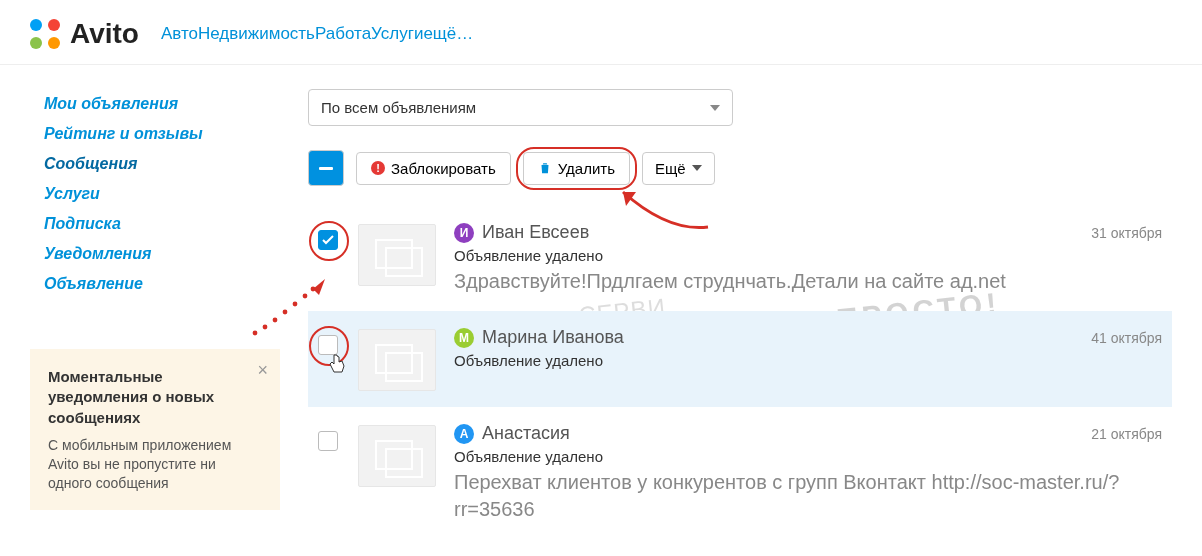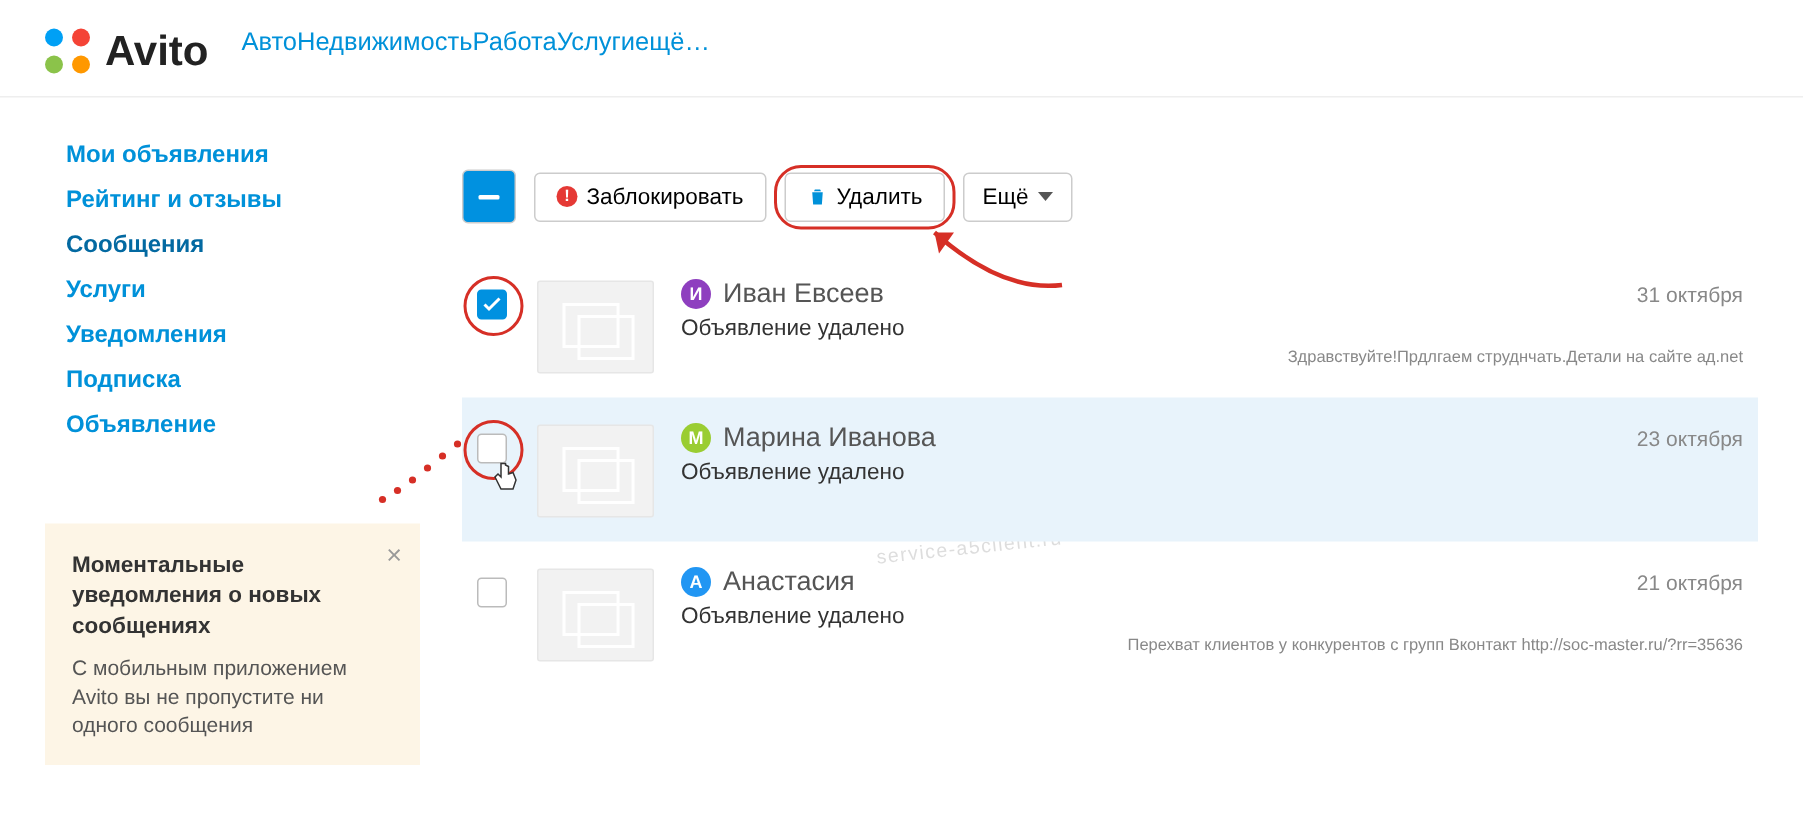--- a/index.html
+++ b/index.html
@@ -1,39 +1,39 @@
 <!DOCTYPE html>
 <html><head>
 <meta charset="utf-8">
 <style>
   * { box-sizing: border-box; margin: 0; padding: 0; }
   body { font-family: Arial, Helvetica, sans-serif; font-size: 15px; color: #333; background: #fff; width: 1202px; }
   
   
-  .header { display: flex; align-items: flex-start; padding: 18px 30px 14px 30px; gap: 22px; border-bottom: 1px solid #eee; }
+  .header { display: flex; align-items: center; padding: 18px 30px 14px 30px; gap: 22px; border-bottom: 1px solid #eee; }
   .logo { display: flex; align-items: center; gap: 10px; }
   .logo-dots { width: 30px; height: 30px; position: relative; }
   .logo-dots span { position: absolute; width: 12px; height: 12px; border-radius: 50%; }
   .logo-dots .d1 { background:#00a0f5; top:0; left:0; }
   .logo-dots .d2 { background:#f44336; top:0; right:0; }
   .logo-dots .d3 { background:#8bc34a; bottom:0; left:0; }
   .logo-dots .d4 { background:#ff9800; bottom:0; right:0; }
   .logo-text { font-size: 28px; font-weight: 700; color:#222; }
   .nav { display:flex; }
   .nav a { color:#0091d9; text-decoration:none; font-size:17px; cursor:pointer; }
   
   
   .container { display:flex; gap: 28px; padding: 24px 30px; }
   .sidebar { width: 250px; flex-shrink:0; }
   .main { flex: 1; }
   
   
   .side-nav { list-style:none; margin-bottom: 50px; position:relative; }
   .side-nav li { padding: 6px 14px; cursor:pointer; }
-  .side-nav li a { color:#0091d9; text-decoration:none; font-size:16px; font-weight:600; }
+  .side-nav li a { color:#0091d9; text-decoration:none; font-size:16px; font-weight:600;font-style:italic; }
   .side-nav li.active a { color:#0369a1; }
   
   
   .promo { background:#fdf5e6; padding: 18px; position:relative; }
   .promo-title { font-weight:700; font-size:15px; line-height:1.35; }
   .promo-text { margin-top:8px; font-size:14px; color:#555; line-height:1.35; }
   .promo-close { position:absolute; top:12px; right:12px; color:#999; font-size:18px; cursor:pointer; line-height:1; }
   
   
   .filter-select { width: 425px; border:1px solid #ccc; border-radius:4px; padding:9px 12px; display:flex; justify-content:space-between; align-items:center; cursor:pointer; color:#333; font-size:15px; }
@@ -71,21 +71,21 @@
   .thumb::after { left:26px; top:22px; }
   
   .msg-body { flex:1; }
   .msg-head { display:flex; align-items:center; gap:8px; }
   .avatar { width:20px; height:20px; border-radius:50%; display:inline-flex; align-items:center; justify-content:center; color:#fff; font-size:12px; font-weight:600; }
   .av-purple { background:#8e3fbf; }
   .av-green { background:#9acd32; }
   .av-blue { background:#2196f3; }
   .sender { font-size:18px; color:#555; }
   .subject { font-weight:400; margin-top:4px; font-size:15px; }
-  .preview { color:#888; margin-top:4px; font-size:11px; line-height:1.35;text-align:right; }
+  .preview { color:#888; margin-top:4px; font-size:20px; line-height:1.35; }
   .msg-date { color:#888; font-size:14px; margin-left:auto; white-space:nowrap; padding-left:20px; }
   
   
   .watermark { position:absolute; left:580px; top:215px; transform:rotate(-6deg); opacity:0.28; pointer-events:none; font-family:Arial; }
   .watermark .wm1 { font-size:24px; color:#888; letter-spacing:1px; }
   .watermark .wm2 { font-size:30px; font-weight:700; color:#666; letter-spacing:4px; }
   .watermark .wm3 { font-size:13px; color:#888; letter-spacing:1px; }
   
   
   .dots-arrow { position:absolute; left:245px; top:210px; pointer-events:none; }
@@ -132,32 +132,36 @@
     </g>
     <path d="M68 14 L80 4 L74 20 Z" fill="#d62f26"></path>
   </svg>
 
   <div class="sidebar">
     <ul class="side-nav">
       <li><a>Мои объявления</a></li>
       <li><a>Рейтинг и отзывы</a></li>
       <li class="active"><a>Сообщения</a></li>
       <li><a>Услуги</a></li>
+      <li><a>Подписка</a></li>
       <li><a>Уведомления</a></li>
-      <li><a>Подписка</a></li>
       <li><a>Объявление</a></li>
     </ul>
     <div class="promo">
       <span class="promo-close">×</span>
       <div class="promo-title">Моментальные уведомления о новых сообщениях</div>
       <div class="promo-text">С мобильным приложением Avito вы не пропустите ни одного сообщения</div>
     </div>
   </div>
 
   <div class="main">
+    <div class="filter-select">
+      <span>По всем объявлениям</span>
+      <span class="chevdown"></span>
+    </div>
 
     <div class="action-bar">
       <div class="select-all">
         <span class="minus"></span>
       </div>
       <button class="action-btn">
         <span class="icon-block">!</span>
         <span>Заблокировать</span>
       </button>
       <button class="action-btn circled">
@@ -210,21 +214,21 @@
             <svg width="18" height="22" viewBox="0 0 18 22">
                 <path d="M6 2v9l-2-2-2 2 4 8h8l2-6-2-5-3 1V4l-2-1V2L6 2z" fill="#fff" stroke="#333" stroke-width="1"></path>
               </svg>
           </span>
         </div>
         <div class="thumb"></div>
         <div class="msg-body">
           <div class="msg-head">
             <span class="avatar av-green">М</span>
             <span class="sender">Марина Иванова</span>
-            <span class="msg-date">23 октября</span>
+            <span class="msg-date">41 октября</span>
           </div>
           <div class="subject">Объявление удалено</div>
         </div>
       </div>
 
       <div class="msg">
         <div class="msg-cb-wrap">
           <span class="checkbox">
             
           </span>

